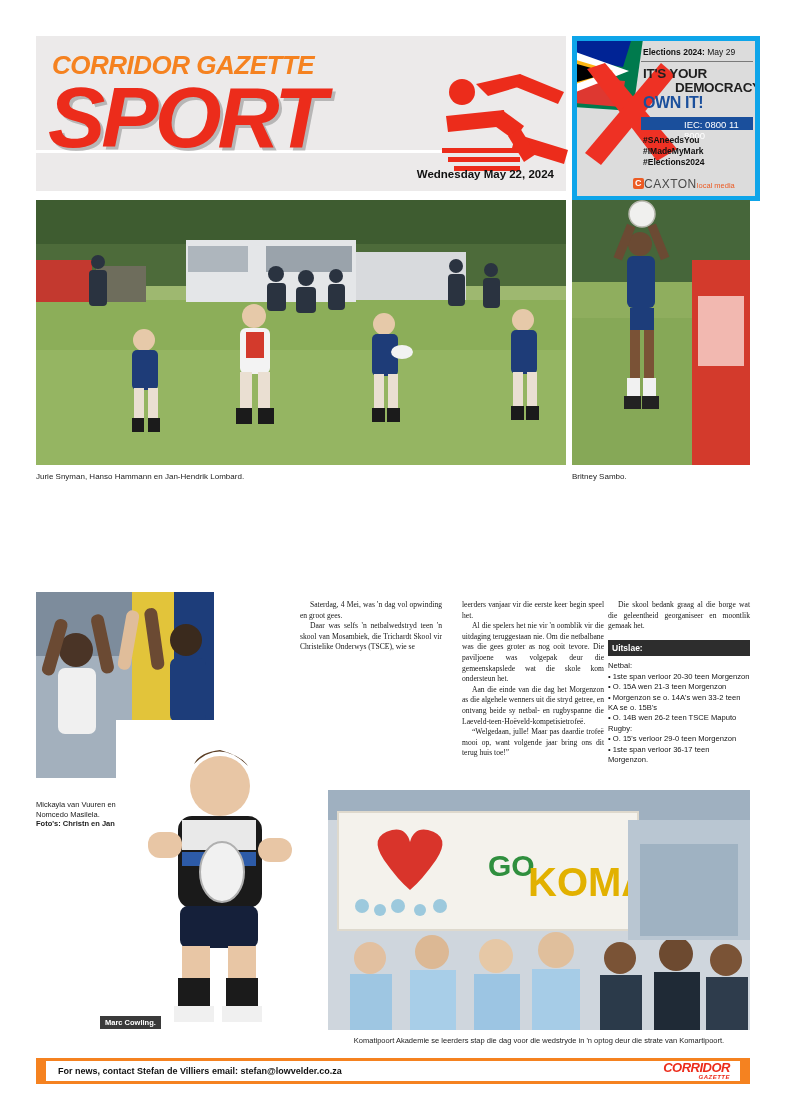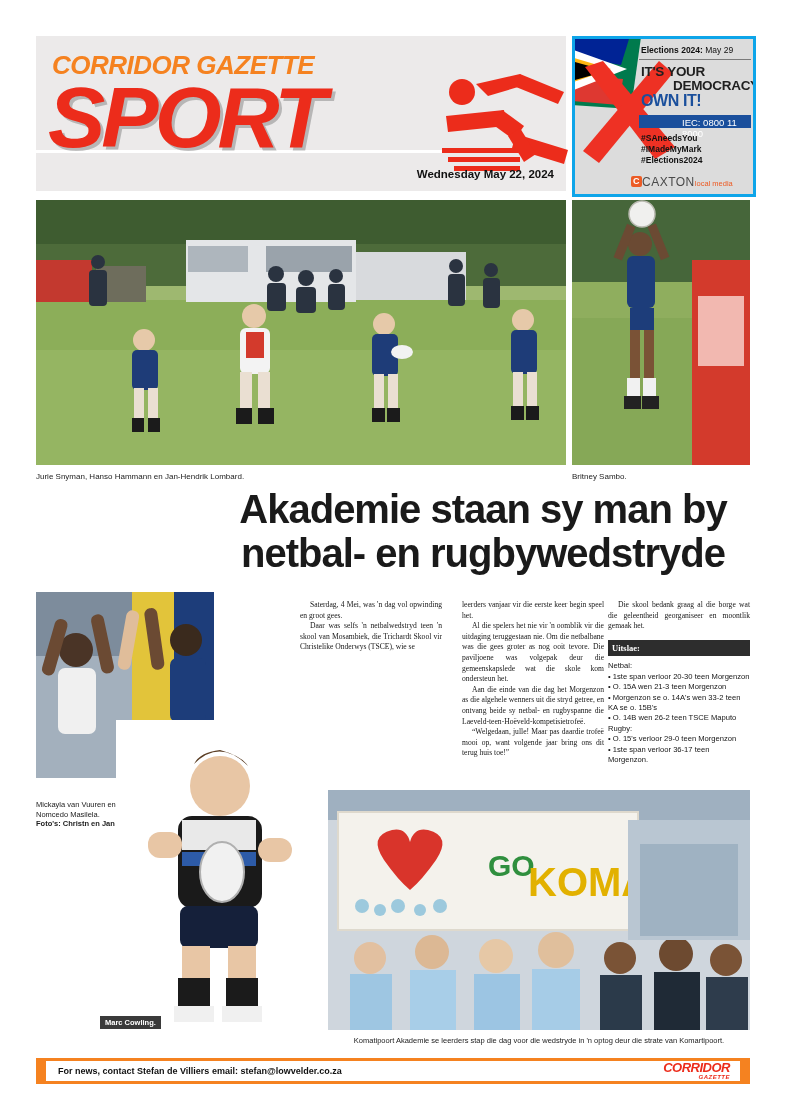--- a/index.html
+++ b/index.html
@@ -12,21 +12,21 @@
     color:#F58220;letter-spacing:-0.5px;font-family:"Liberation Sans",sans-serif;}
   .mast-sport{position:absolute;left:12px;top:38px;font-size:86px;font-weight:bold;font-style:italic;
     color:#EC2C1B;letter-spacing:-4px;line-height:86px;text-shadow:3px 3px 0 rgba(120,120,120,0.45);
     font-family:"Liberation Sans",sans-serif;}
   .runner{position:absolute;left:388px;top:34px;width:150px;height:110px;}
   .mast-date{position:absolute;right:12px;top:132px;font-size:11.5px;font-weight:bold;color:#111;}
   .mast-rule{position:absolute;left:0;top:114px;width:100%;height:3px;background:#fff;}
 
   
   .advert{position:absolute;left:572px;top:36px;width:178px;height:155px;background:#dcdcdc;
-    border:3px solid #0ea5e9;overflow:hidden;}
+    border:5px solid #0ea5e9;overflow:hidden;}
   .ad-flag{position:absolute;left:-4px;top:-4px;width:86px;height:78px;}
   .ad-x{position:absolute;left:2px;top:22px;width:104px;height:104px;}
   .ad-elect{position:absolute;left:66px;top:6px;font-size:8.5px;font-weight:bold;color:#111;}
   .ad-elect span.reg{font-weight:normal;}
   .ad-divider{position:absolute;left:64px;top:20px;width:112px;height:1px;background:#7a7a7a;}
   .ad-line1{position:absolute;left:66px;top:26px;font-size:13.5px;font-weight:bold;color:#1f1f1f;
     line-height:13.5px;letter-spacing:-0.3px;}
   .ad-line2{position:absolute;left:66px;top:40px;font-size:13.5px;font-weight:bold;color:#1f1f1f;
     line-height:13.5px;letter-spacing:-0.3px;padding-left:32px;}
   .ad-own{position:absolute;left:66px;top:54px;font-size:16px;font-weight:bold;color:#1a4f9c;
@@ -61,21 +61,21 @@
   .cols{position:absolute;left:300px;top:600px;width:455px;height:215px;}
   .col{position:absolute;top:0;width:142px;font-size:7.6px;line-height:10.6px;color:#161616;
     font-family:"Liberation Serif",serif;}
   .col p{margin:0;text-indent:10px;text-align:justify;}
   .col p.noind{text-indent:0;}
   .c1{left:0px;text-align:justify;}
   .c2{left:162px;}
   .c3{left:308px;}
 
   
-  .res-head{margin-top:8px;background:#2d2d2d;color:#fff;font-family:Liberation Serif, serif;
+  .res-head{margin-top:8px;background:#2d2d2d;color:#fff;font-family:Liberation Sans, sans-serif;
     font-size:8.5px;font-weight:bold;padding:3px 4px;}
   .res-body{font-family:"Liberation Sans",sans-serif;font-size:7.6px;line-height:10.4px;color:#151515;
     padding-top:5px;}
   .res-body b{font-weight:normal;}
   .res-body div{margin:0;}
 
   
   .photo-rugby{left:116px;top:720px;width:210px;height:310px;z-index:3;}
   .photo-parade{left:328px;top:790px;width:422px;height:240px;}
   .cap-parade{position:absolute;left:328px;top:1036px;width:422px;font-size:7.5px;color:#222;text-align:center;}
@@ -238,21 +238,20 @@
       <rect x="71" y="178" width="13" height="20" fill="#f1f1f1"></rect>
       <rect x="52" y="196" width="17" height="13" fill="#222"></rect>
       <rect x="70" y="196" width="17" height="13" fill="#222"></rect>
       <rect x="48" y="24" width="9" height="36" fill="#6b4a33" transform="rotate(22 52 42)"></rect>
       <rect x="82" y="24" width="9" height="36" fill="#6b4a33" transform="rotate(-22 86 42)"></rect>
       <circle cx="70" cy="14" r="13" fill="#f0f0ee" stroke="#b9b9b0" stroke-width="1.5"></circle>
     </svg>
   </div>
   <div class="cap cap-net">Britney Sambo.</div>
 
-  <div class="headline">Akademie staan sy man by netbal- en rugbywedstryde</div>
 
   <div class="photo photo-side">
     <svg viewBox="0 0 178 186" width="178" height="186" preserveAspectRatio="none">
       <rect width="178" height="186" fill="#9aa7b5"></rect>
       <rect width="178" height="70" fill="#7d8c9c"></rect>
       <rect y="64" width="178" height="122" fill="#a3b0bd"></rect>
       <rect x="96" y="0" width="42" height="186" fill="#e2c43a"></rect>
       <rect x="138" y="0" width="40" height="186" fill="#1d3d7a"></rect>
       <circle cx="40" cy="58" r="17" fill="#4a3426"></circle>
       <rect x="22" y="76" width="38" height="66" rx="7" fill="#f0f0f0"></rect>

